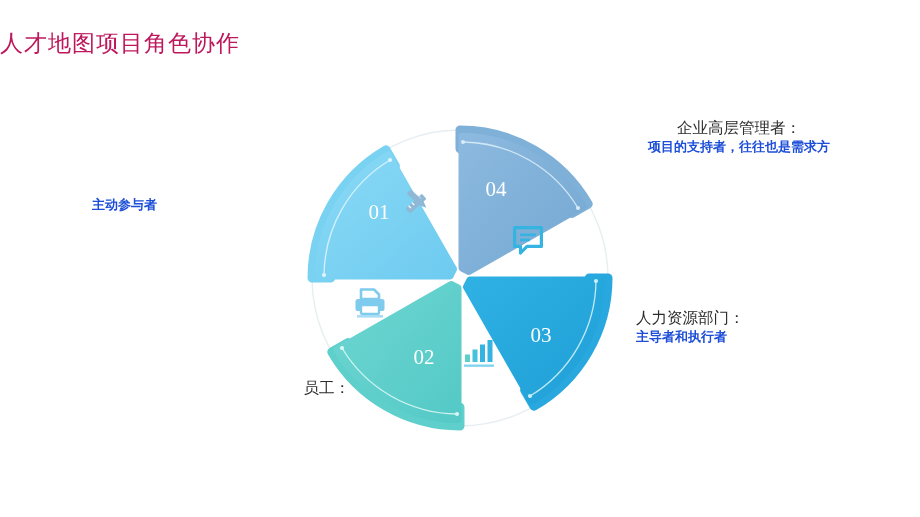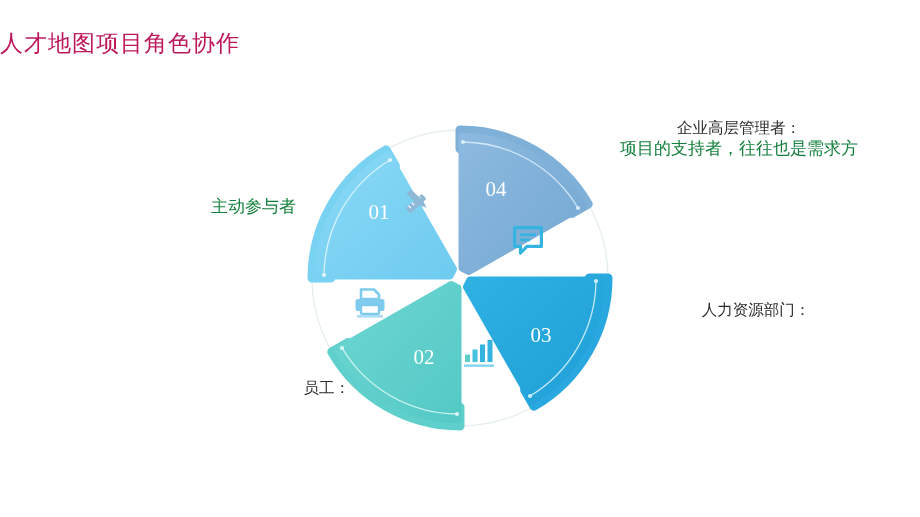--- a/index.html
+++ b/index.html
@@ -55,52 +55,52 @@
   }
   .callout .role {
     font-family: "Liberation Serif", "DejaVu Serif", serif;
     font-size: 15.5px;
     color: #2b2b2b;
     font-weight: normal;
     display: block;
     white-space: nowrap;
   }
   .callout .desc {
-    font-size: 17px;
-    color: #15803d;
-    font-weight: normal;
+    font-size: 13px;
+    color: #1d4ed8;
+    font-weight: bold;
     display: block;
   }
   #callout-04 {
     left: 588px;
     top: 118px;
     width: 262px;
     text-align: center;
     margin-left: 20px;
   }
   #callout-03 {
     left: 636px;
-    top: 300px;
+    top: 308px;
     width: 240px;
-    text-align: center;
+    text-align: left;
   }
   #callout-02 {
     left: 150px;
     top: 378px;
     width: 200px;
     text-align: right;
   }
   #callout-01 {
     left: 92px;
     top: 196px;
     width: 204px;
     text-align: right;
   }
   #callout-01 .desc, #callout-02 .desc {
-    text-align: right;
+    text-align: left;
   }
 </style>
 </head>
 <body>
 
 <div id="slide">
 
   <div id="slide-title">人才地图项目角色协作</div>
 
   <div id="diagram">
@@ -209,20 +209,21 @@
     </svg>
   </div>
 
   <div class="callout" id="callout-04">
     <span class="role">企业高层管理者：</span>
     <span class="desc">项目的支持者，往往也是需求方</span>
   </div>
 
   <div class="callout" id="callout-03">
     <span class="role">人力资源部门：</span>
+    <span class="desc">主导者和执行者</span>
   </div>
 
   <div class="callout" id="callout-02">
     <span class="role">员工：</span>
   </div>
 
   <div class="callout" id="callout-01">
     <span class="desc">主动参与者</span>
   </div>
 

